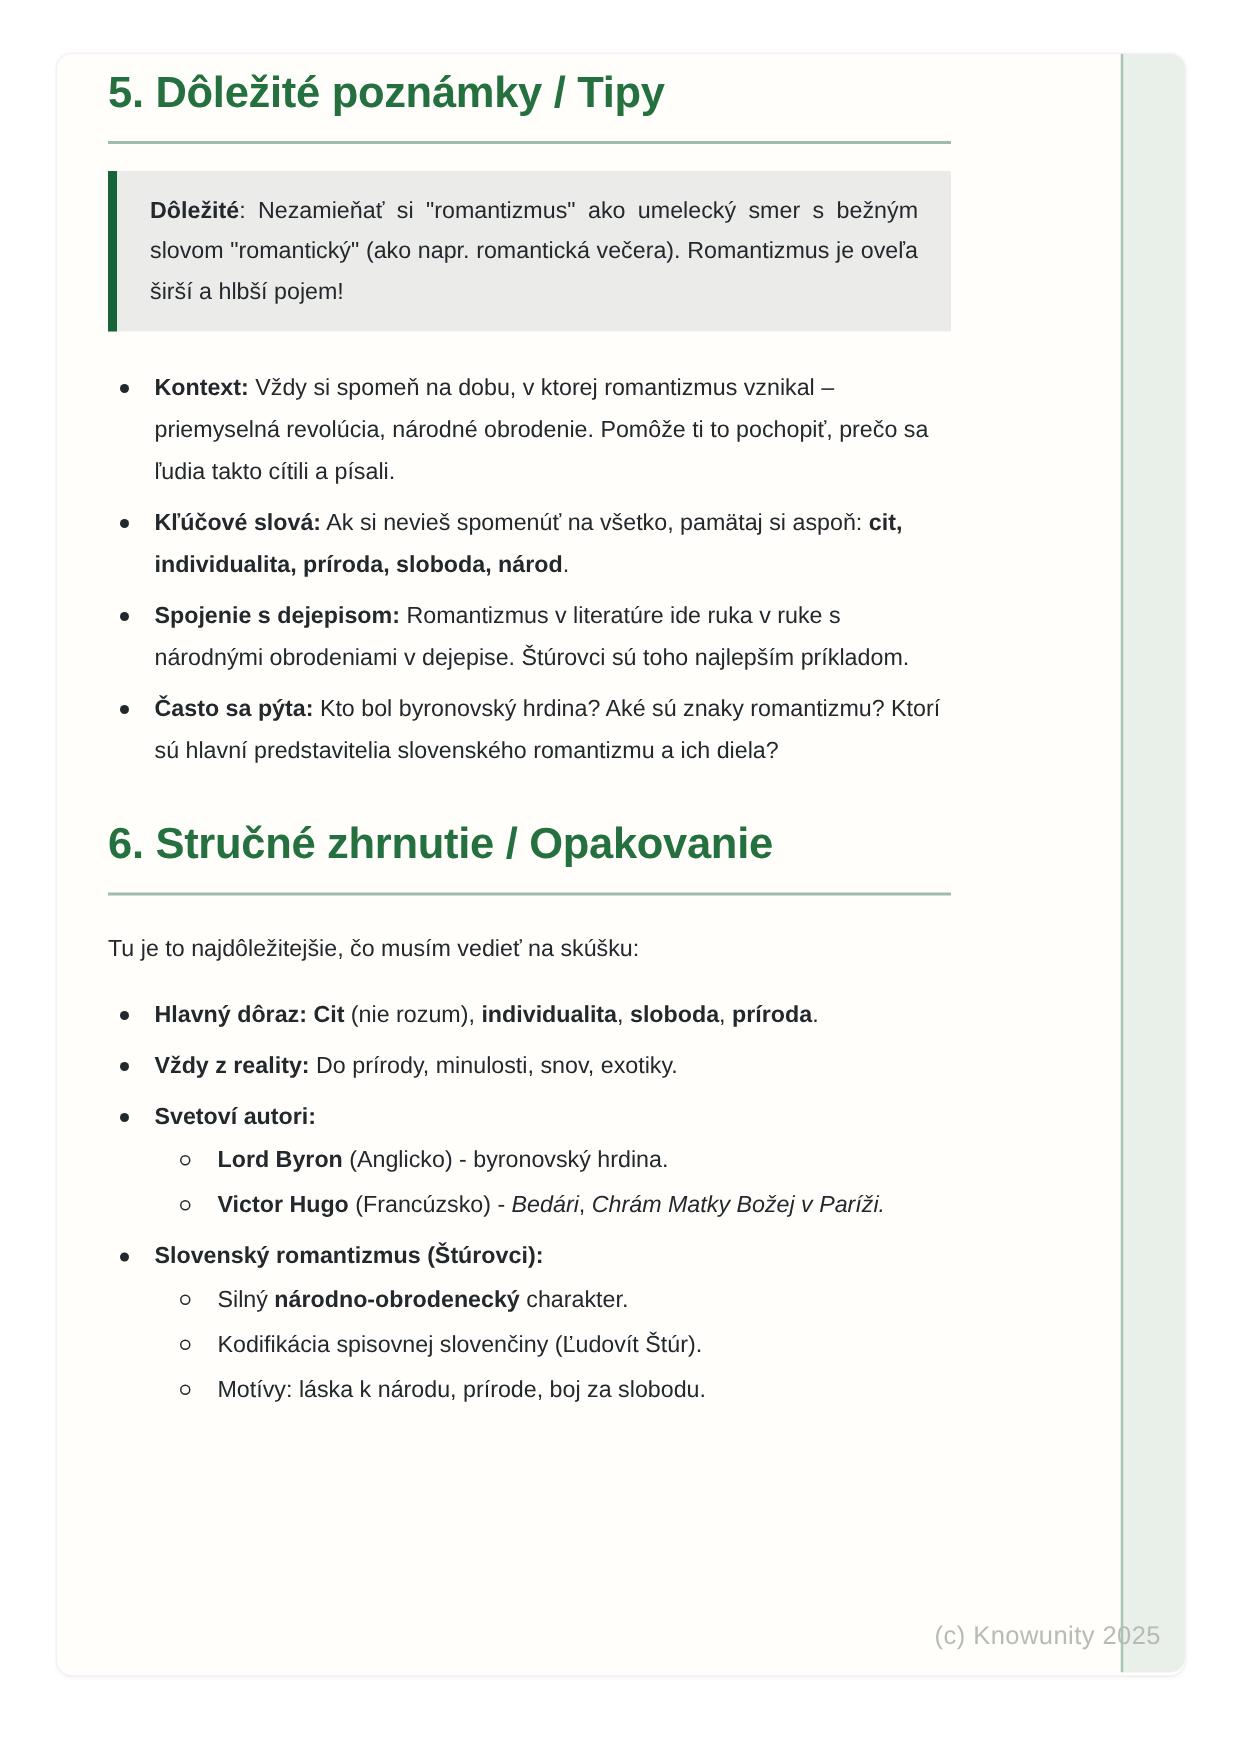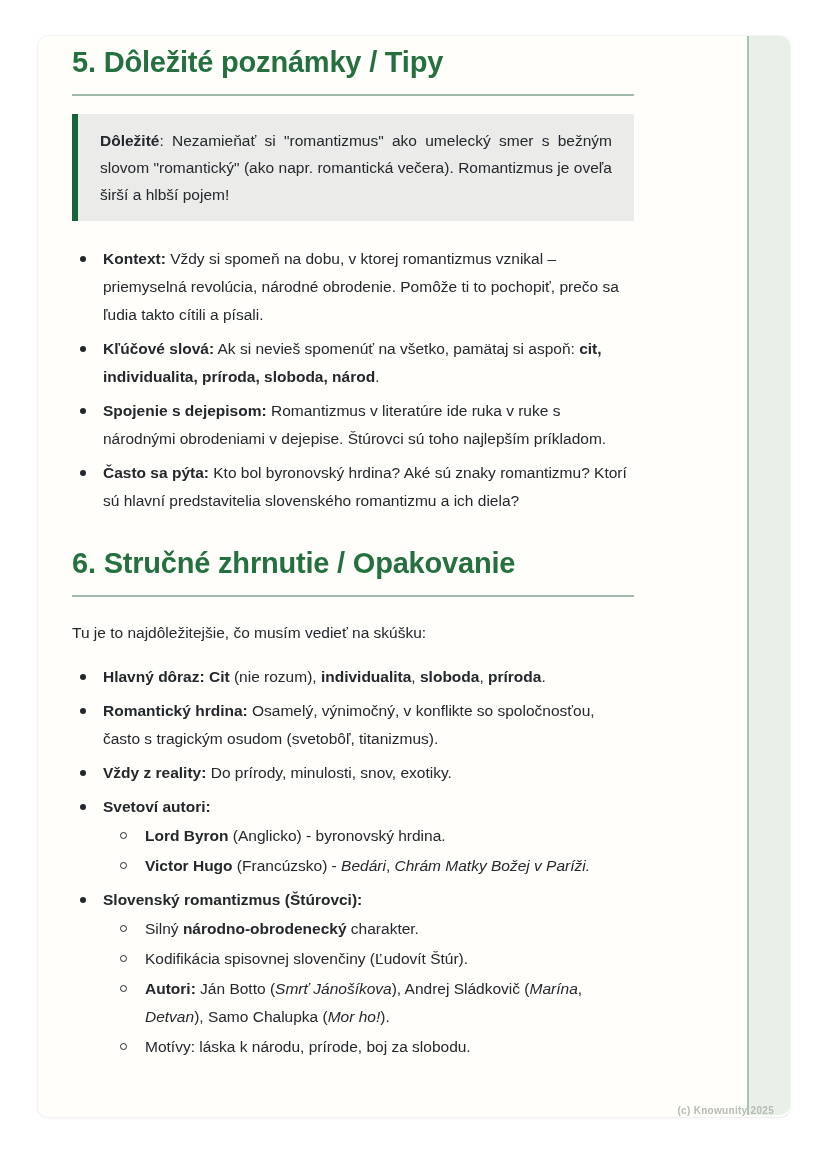--- a/index.html
+++ b/index.html
@@ -108,26 +108,25 @@
     left: 6px; top: 10px;
     width: 5px; height: 5px;
     border-radius: 50%;
     background: transparent;
     border: 1.5px solid var(--body-text);
   }
   .b { font-weight: 700; text-align: center; }
   .i { font-style: italic; }
   .footer {
     position: absolute;
-    right: 16px; bottom: 1px;
+    right: 16px; bottom: 16px;
     z-index: 2;
-    font-size: 10px;
+    font-size: 17px;
     letter-spacing: 0.3px;
     color: var(--footer-text);
-    font-weight: bold;
   }
 </style>
 </head>
 <body>
 
 <div class="page">
   <div class="edge-bar"></div>
 
   <div class="content">
     <h2 class="section-head">5. Dôležité poznámky / Tipy</h2>
@@ -144,29 +143,27 @@
         <li><span class="li-text"><span class="b">Často sa pýta:</span><span> Kto bol byronovský hrdina? Aké sú znaky romantizmu? Ktorí sú hlavní predstavitelia slovenského romantizmu a ich diela?</span></span></li>
       </ul>
 
     <h2 class="section-head second">6. Stručné zhrnutie / Opakovanie</h2>
     <div class="rule"></div>
 
     <p class="intro">Tu je to najdôležitejšie, čo musím vedieť na skúšku:</p>
 
     <ul class="blist summary">
         <li><span class="li-text"><span class="b">Hlavný dôraz: Cit</span><span> (nie rozum), </span><span class="b">individualita</span><span>, </span><span class="b">sloboda</span><span>, </span><span class="b">príroda</span><span>.</span></span></li>
-        <li><span class="li-text"><span class="b">Romantický hrdina:</span><span> Osamelý, výnimočný, v konflikte so spoločnosťou, často s tragickým osudom (svetobôľ, titanizmus).</span></span></li>
         <li><span class="li-text"><span class="b">Vždy z reality:</span><span> Do prírody, minulosti, snov, exotiky.</span></span></li>
         <li><span class="li-text"><span class="b">Svetoví autori:</span></span><ul class="sub">
             <li><span class="li-text"><span class="b">Lord Byron</span><span> (Anglicko) - byronovský hrdina.</span></span></li>
             <li><span class="li-text"><span class="b">Victor Hugo</span><span> (Francúzsko) - </span><span class="i">Bedári</span><span>, </span><span class="i">Chrám Matky Božej v Paríži.</span></span></li>
           </ul></li>
         <li><span class="li-text"><span class="b">Slovenský romantizmus (Štúrovci):</span></span><ul class="sub">
             <li><span class="li-text"><span>Silný </span><span class="b">národno-obrodenecký</span><span> charakter.</span></span></li>
             <li><span class="li-text"><span>Kodifikácia spisovnej slovenčiny (Ľudovít Štúr).</span></span></li>
-            <li><span class="li-text"><span class="b">Autori:</span><span> Ján Botto (</span><span class="i">Smrť Jánošíkova</span><span>), Andrej Sládkovič (</span><span class="i">Marína</span><span>, </span><span class="i">Detvan</span><span>), Samo Chalupka (</span><span class="i">Mor ho!</span><span>).</span></span></li>
             <li><span class="li-text"><span>Motívy: láska k národu, prírode, boj za slobodu.</span></span></li>
           </ul></li>
       </ul>
   </div>
 
   <div class="footer">(c) Knowunity 2025</div>
 </div>
 
 </body></html>

